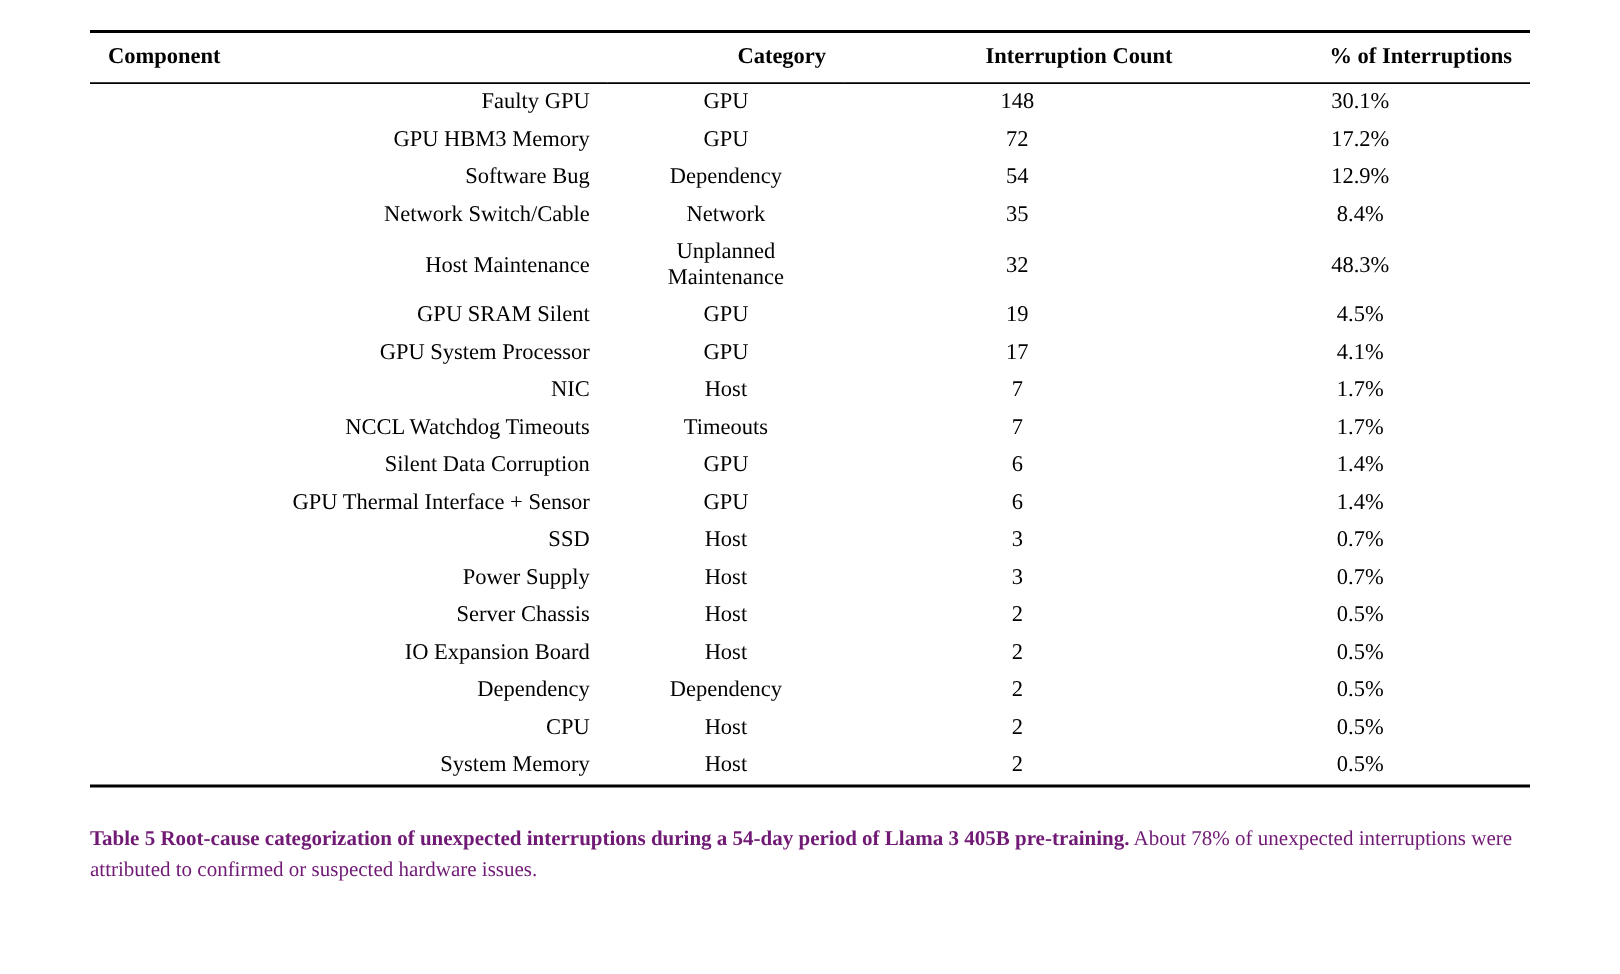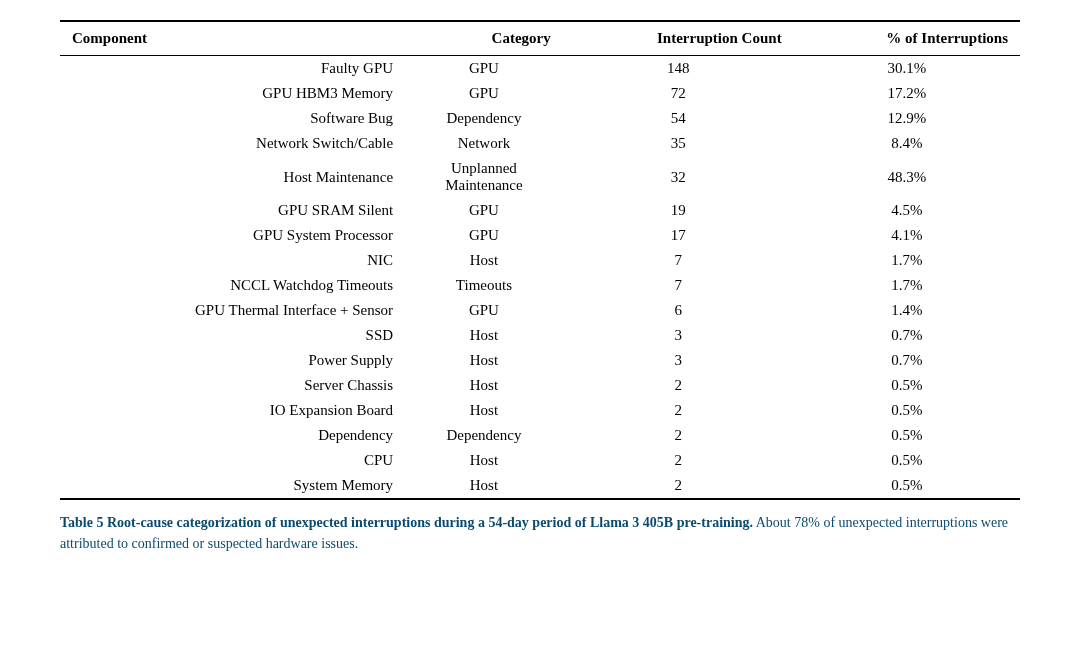--- a/index.html
+++ b/index.html
@@ -15,21 +15,21 @@
       color: #000000;
       width: 1080px;
       min-height: 649px;
       padding: 20px 60px 20px 60px;
     }
 
     .table-container {
       width: 100%;
       border-top: 2px solid #000;
       border-bottom: 2px solid #000;
-      margin-bottom: 12px;
+      margin-bottom: 24px;
     }
 
     table {
       width: 100%;
       border-collapse: collapse;
     }
 
     thead tr {
       border-bottom: 1px solid #000;
     }
@@ -52,21 +52,21 @@
       vertical-align: middle;
     }
 
     tbody tr td:first-child {
       text-align: right;
     }
 
     .caption {
       font-size: 14px;
       line-height: 1.5;
-      color: #0c4a6e;
+      color: #701a75;
       margin-top: 8px;
     }
 
     .caption-bold {
       font-weight: bold;
     }
   </style>
 </head>
 <body>
 
@@ -129,20 +129,26 @@
           <td>7</td>
           <td>1.7%</td>
         </tr>
         <tr>
           <td>NCCL Watchdog Timeouts</td>
           <td>Timeouts</td>
           <td>7</td>
           <td>1.7%</td>
         </tr>
         <tr>
+          <td>Silent Data Corruption</td>
+          <td>GPU</td>
+          <td>6</td>
+          <td>1.4%</td>
+        </tr>
+        <tr>
           <td>GPU Thermal Interface + Sensor</td>
           <td>GPU</td>
           <td>6</td>
           <td>1.4%</td>
         </tr>
         <tr>
           <td>SSD</td>
           <td>Host</td>
           <td>3</td>
           <td>0.7%</td>

